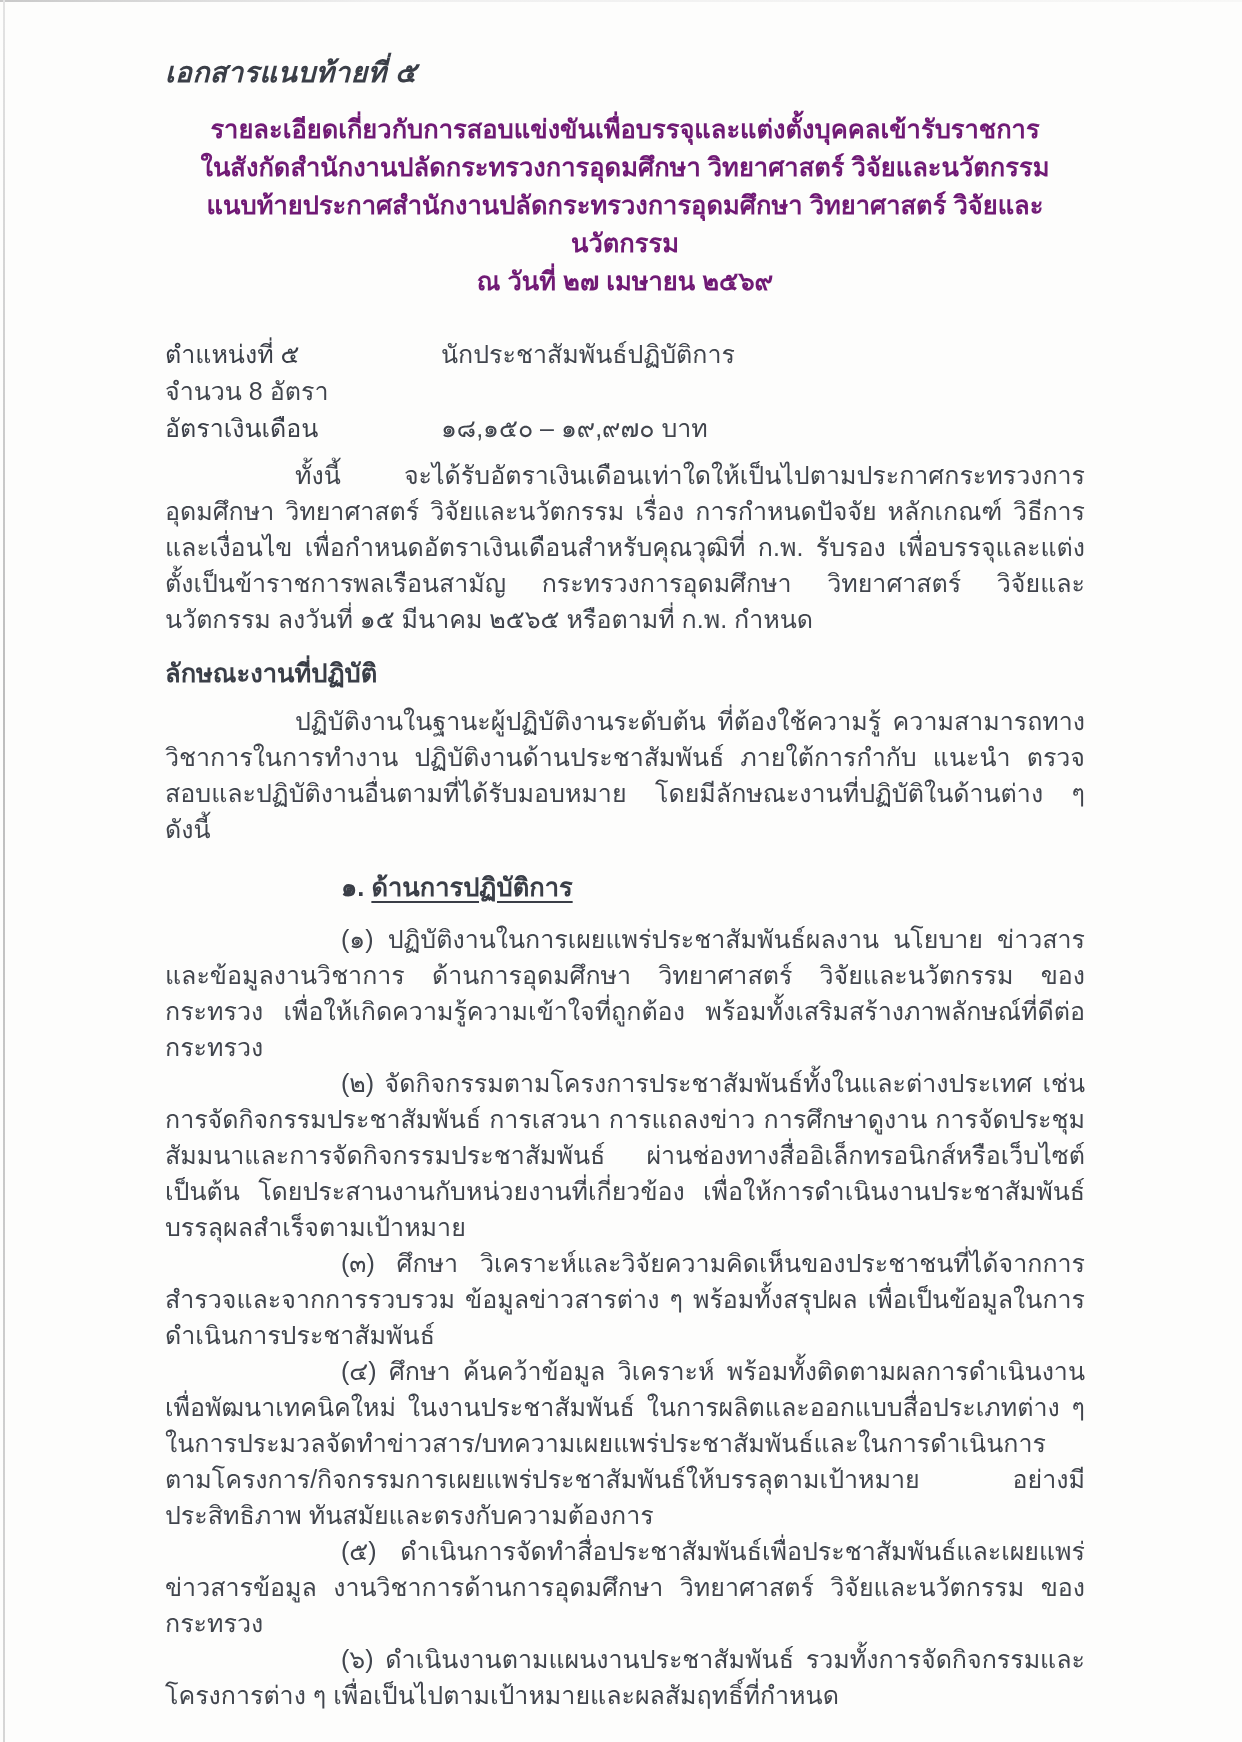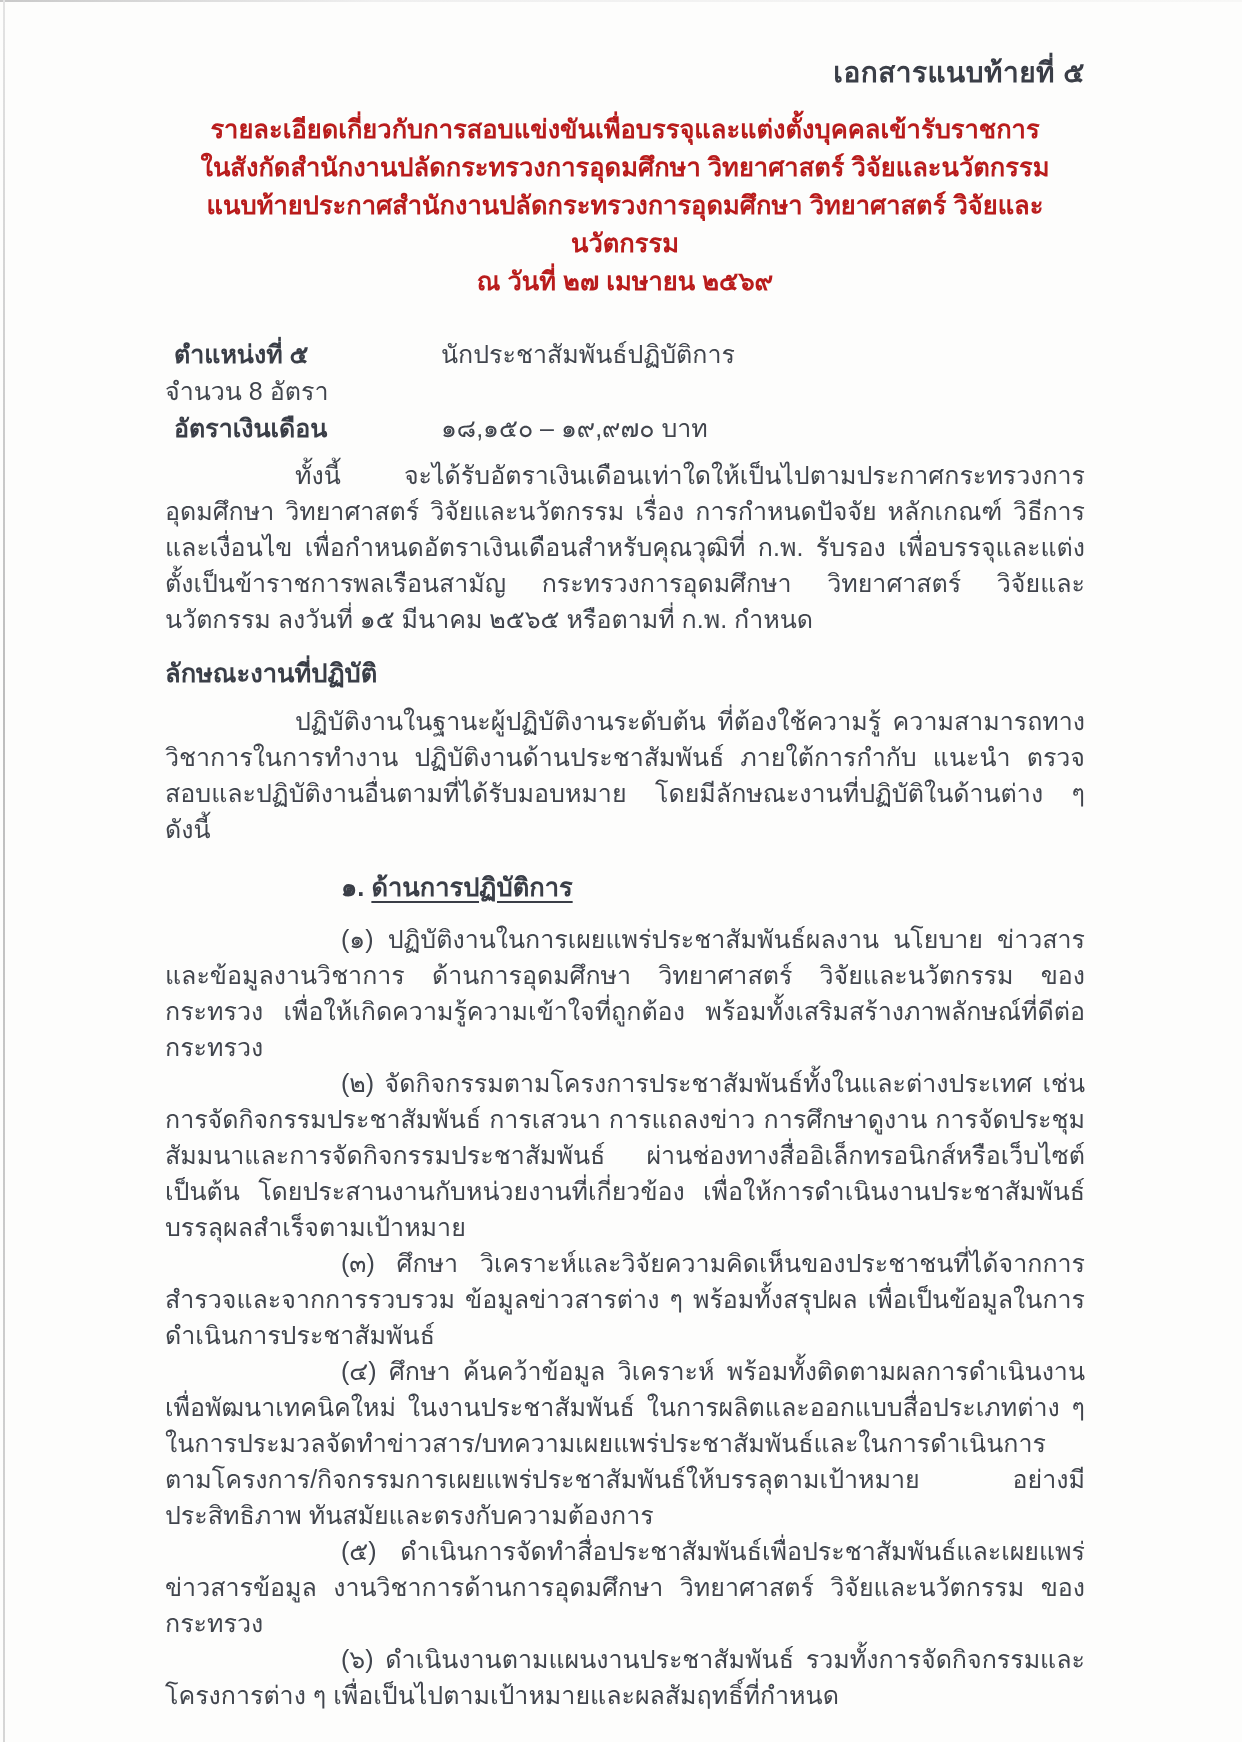--- a/index.html
+++ b/index.html
@@ -25,43 +25,44 @@
     background: linear-gradient(90deg, #c9c9c9, #efefef 30%, #f7f7f6);
   }
   .sheet {
     position: absolute;
     left: 0; top: 0;
     width: 1242px; height: 1742px;
     box-sizing: border-box;
     padding: 50px 157px 0 165px;
   }
   .attachment {
-    text-align: right;
+    text-align: left;
     font-weight: bold;
     font-size: 28px;
     color: #3a3e47;
     letter-spacing: 0.5px;
     margin: 0 0 16px 0;
+    font-style: italic;
   }
   .title-block {
     text-align: center;
     font-weight: bold;
     font-size: 25.5px;
     line-height: 38px;
-    color: #b91c1c;
+    color: #701a75;
     margin: 0 0 36px 0;
   }
   .fields { margin: 0 0 10px 0; }
   .field-row {
     display: grid;
     grid-template-columns: 276px 1fr;
     font-size: 25px;
     line-height: 37px;
   }
-  .field-label { font-weight: bold; color: #3a3e47; margin-left: 9px; }
+  .field-label { font-weight: normal; color: #3a3e47; }
   .field-value { color: #41454d; }
   p.body-par {
     margin: 0;
     font-size: 25px;
     line-height: 36px;
     text-align: justify;
     color: #41454d;
   }
   p.indent-1 { text-indent: 130px; }
   p.indent-2 { text-indent: 176px; }

